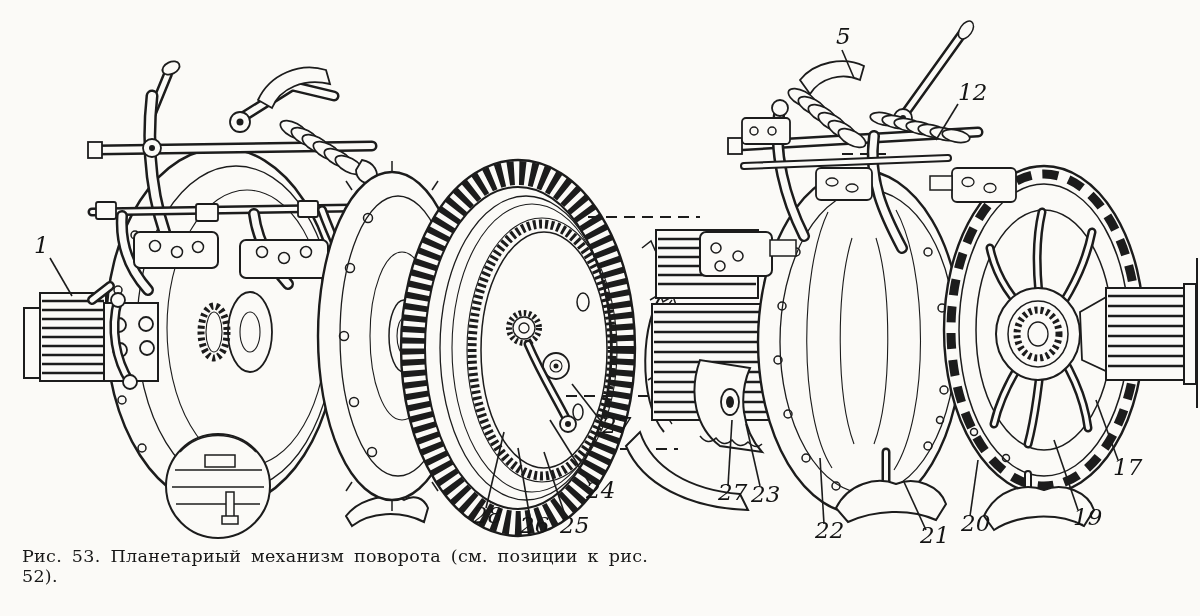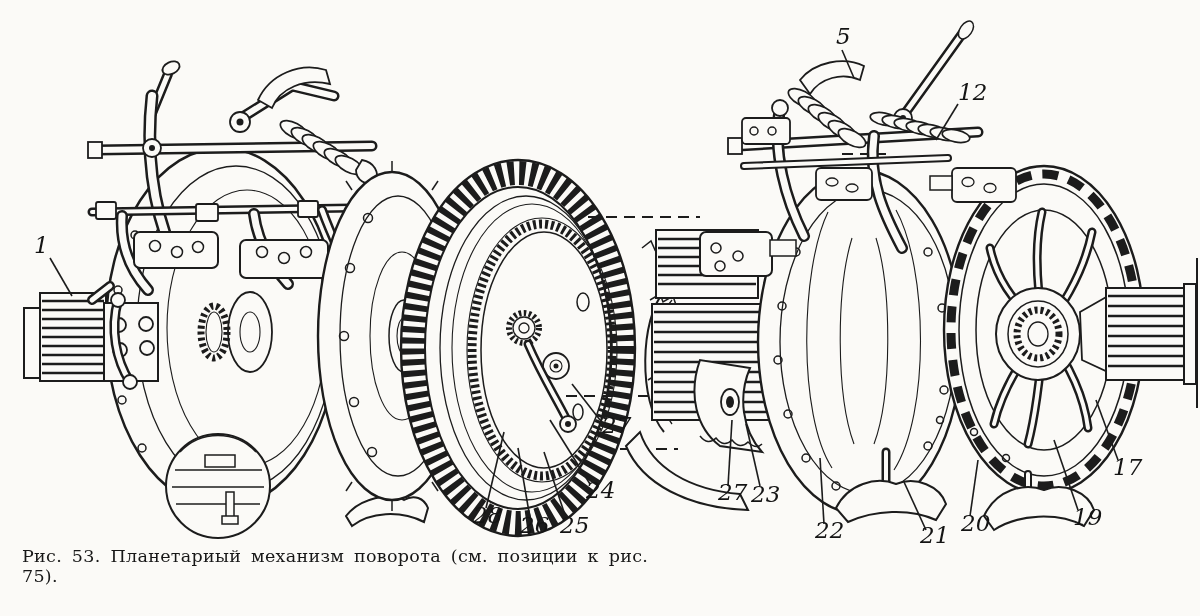--- a/index.html
+++ b/index.html
@@ -391,14 +391,14 @@
     <text class="num" x="718" y="500">27</text>
     <text class="num" x="751" y="502">23</text>
     <text class="num" x="815" y="538">22</text>
     <text class="num" x="920" y="543">21</text>
     <text class="num" x="961" y="531">20</text>
     <text class="num" x="1073" y="525">19</text>
     <text class="num" x="1113" y="475">17</text>
   </g>
 </svg>
 
-<div class="caption">Рис. 53. Планетариый механизм поворота (см. позиции к рис. 75).</div>
+<div class="caption">Рис. 53. Планетариый механизм поворота (см. позиции к рис. 52).</div>
 </div>
 
 </body></html>

